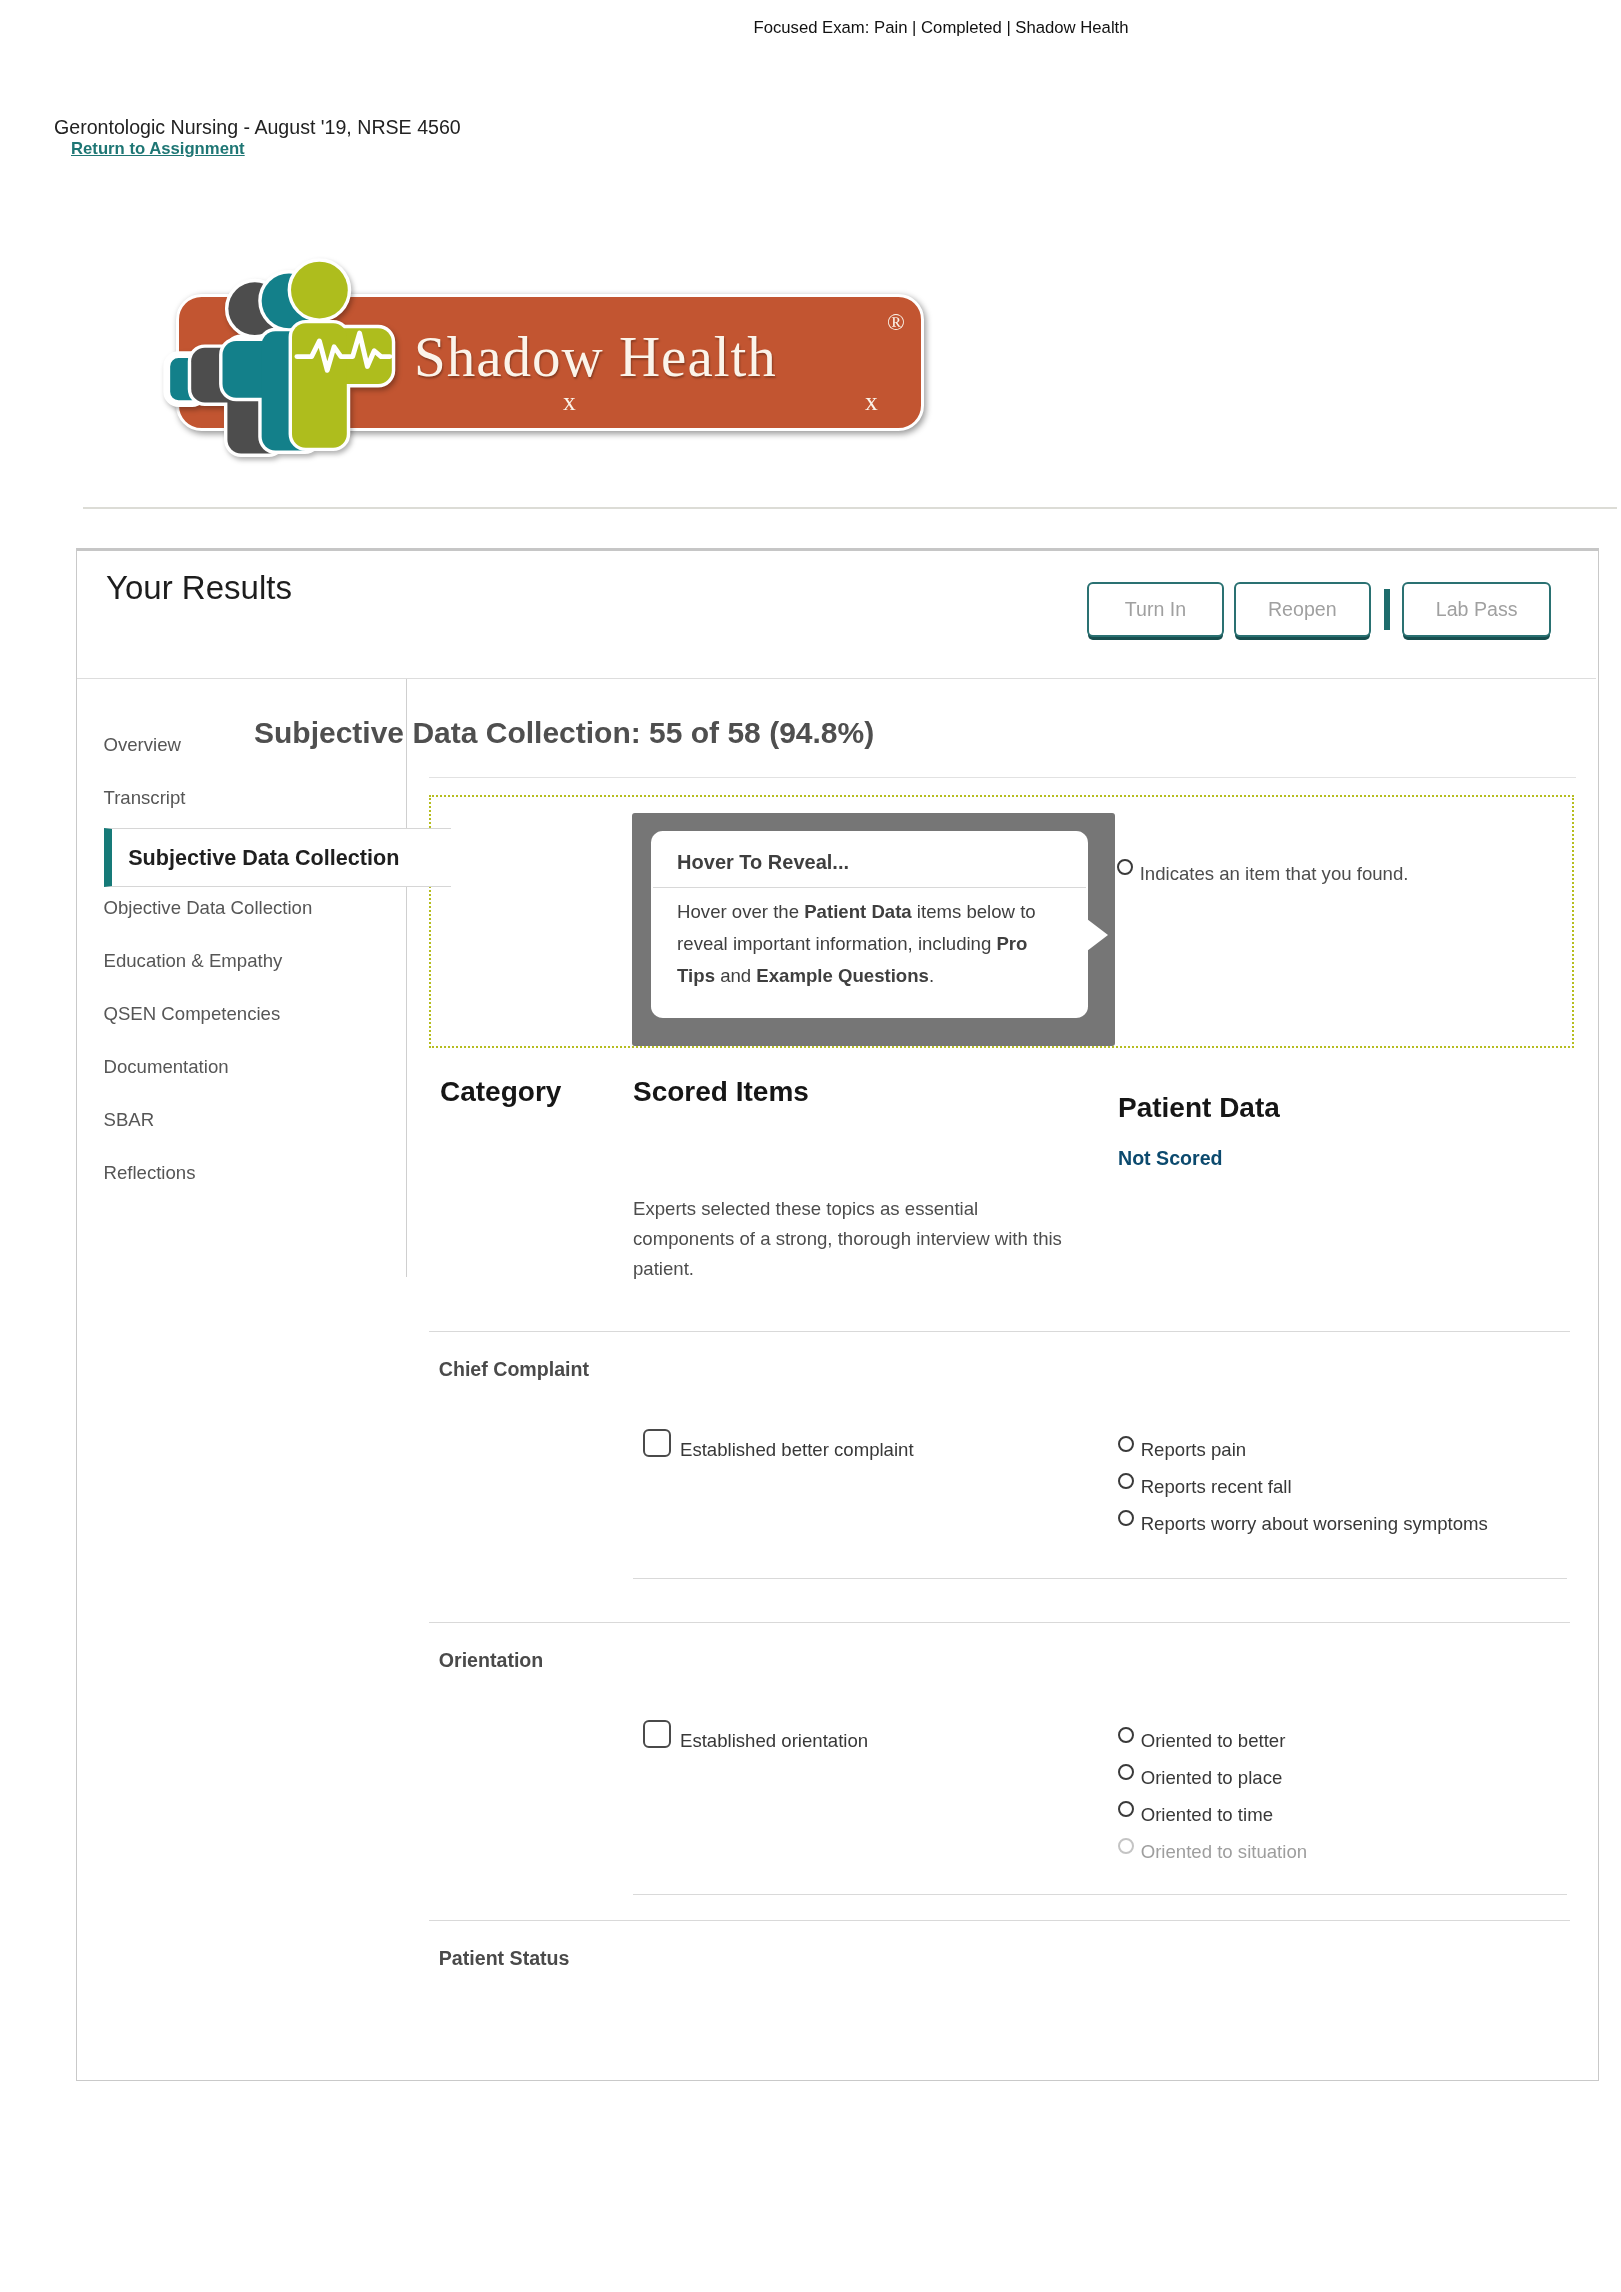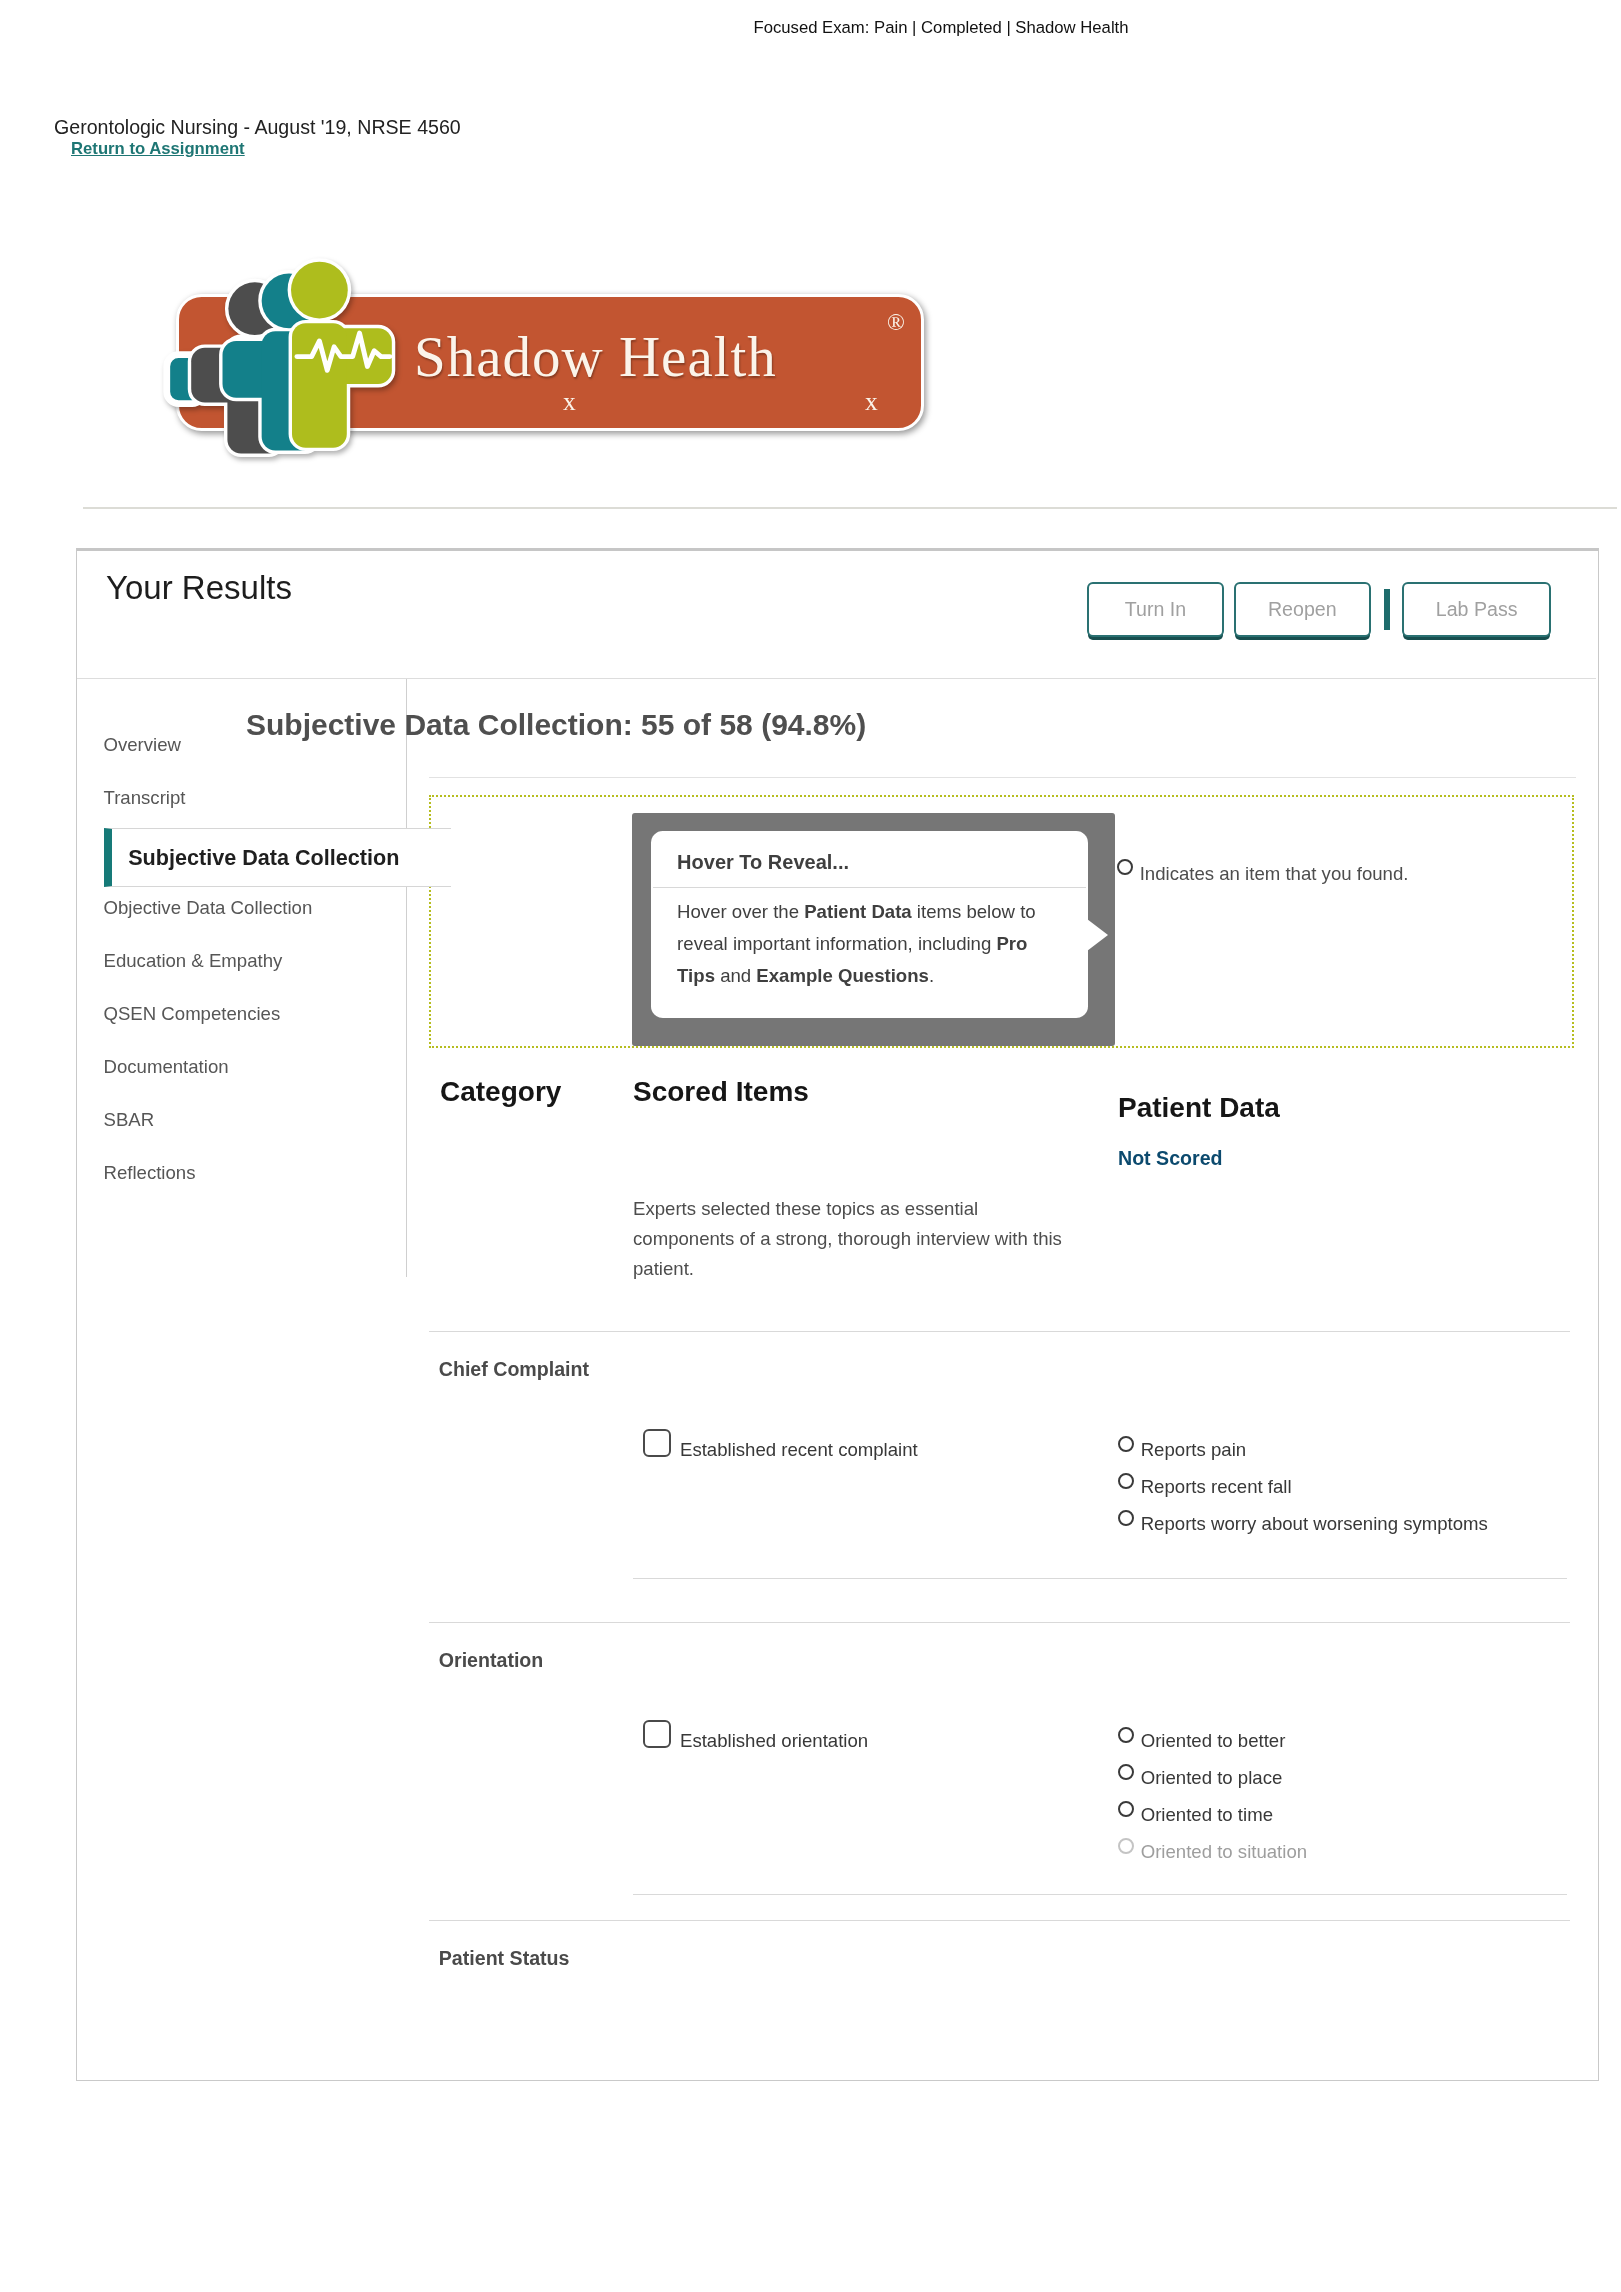--- a/index.html
+++ b/index.html
@@ -40,21 +40,21 @@
   .panel-hdr-rule{position:absolute;left:0;top:127px;width:1519px;border-top:1px solid #ddd;}
 
   
   .side-item{position:absolute;left:26.5px;width:372px;font-size:18.6px;color:#565656;cursor:pointer;}
   .side-item.active{left:26.5px;width:323px;font-size:21.6px;font-weight:bold;color:#1f1f1f;
         border-top:1px solid #d6d6d6;border-bottom:1px solid #d6d6d6;border-left:8.8px solid #167a78;
         padding:15.7px 0 15.7px 16.7px;background:#fff;z-index:3;}
   .side-rule{position:absolute;left:329px;top:128px;width:0;height:598px;border-left:1px solid #cfcfcf;}
 
   
-  .content-heading{position:absolute;left:169px;top:157px;margin:0;font-size:30px;font-weight:bold;color:#4f4f4f;z-index:4;white-space:nowrap;}
+  .content-heading{position:absolute;left:169px;top:157px;margin:8px;font-size:30px;font-weight:bold;color:#4f4f4f;z-index:4;white-space:nowrap;}
   .heading-rule{position:absolute;left:352px;top:226px;width:1147px;border-top:1px solid #e2e2e2;}
 
   .dotted-box{position:absolute;left:352px;top:244px;width:1145px;height:253px;border:2px dotted #b6bd1f;box-sizing:border-box;}
   .tooltip{position:absolute;left:201px;top:15.7px;width:483px;height:233px;background:#767676;border-radius:2.9px;}
   .tooltip-inner{position:absolute;left:18.6px;top:18.6px;width:437px;height:187px;background:#fff;border-radius:11.8px;}
   .tooltip-title{position:absolute;left:26.5px;top:19.6px;font-size:20px;font-weight:bold;color:#3f3f3f;}
   .tooltip-rule{position:absolute;left:2px;top:56px;width:433px;border-top:1px solid #d8d8d8;}
   .tooltip-body{position:absolute;left:26.5px;top:65px;width:392px;margin:0;font-size:18.6px;line-height:32px;color:#3f3f3f;}
   .tooltip-arrow{position:absolute;right:-20.6px;top:88px;width:0;height:0;
                  border-top:16.7px solid transparent;border-bottom:16.7px solid transparent;border-left:21.6px solid #fff;}
@@ -182,21 +182,21 @@
     <div class="col-hdr" style="left:363px;top:525px;">Category</div>
     <div class="col-hdr" style="left:556px;top:525px;">Scored Items</div>
     <div class="col-hdr" style="left:1041px;top:541px;">Patient Data</div>
     <div class="col-sub" style="left:1041px;top:596px;">Not Scored</div>
     <div class="col-desc" style="left:556px;top:643px;width:431px;">Experts selected these topics as essential components of a strong, thorough interview with this patient.</div>
 
     <div class="section" id="section0" style="top: 780px; height: 251px;">
         <div class="sec-rule"></div>
         <h4 class="sec-name">Chief Complaint</h4>
         <span class="sc-check"></span>
-        <span class="sc-label">Established recent complaint</span>
+        <span class="sc-label">Established better complaint</span>
         <div class="pd-list">
           <div class="pd-item"><span class="pd-circle"></span><span class="pd-text">Reports pain</span></div>
           <div class="pd-item"><span class="pd-circle"></span><span class="pd-text">Reports recent fall</span></div>
           <div class="pd-item"><span class="pd-circle"></span><span class="pd-text">Reports worry about worsening symptoms</span></div>
         </div>
         <div class="row-rule" style="top: 247px;"></div>
       </div>
     <div class="section" id="section1" style="top: 1071px; height: 276px;">
         <div class="sec-rule"></div>
         <h4 class="sec-name">Orientation</h4>

